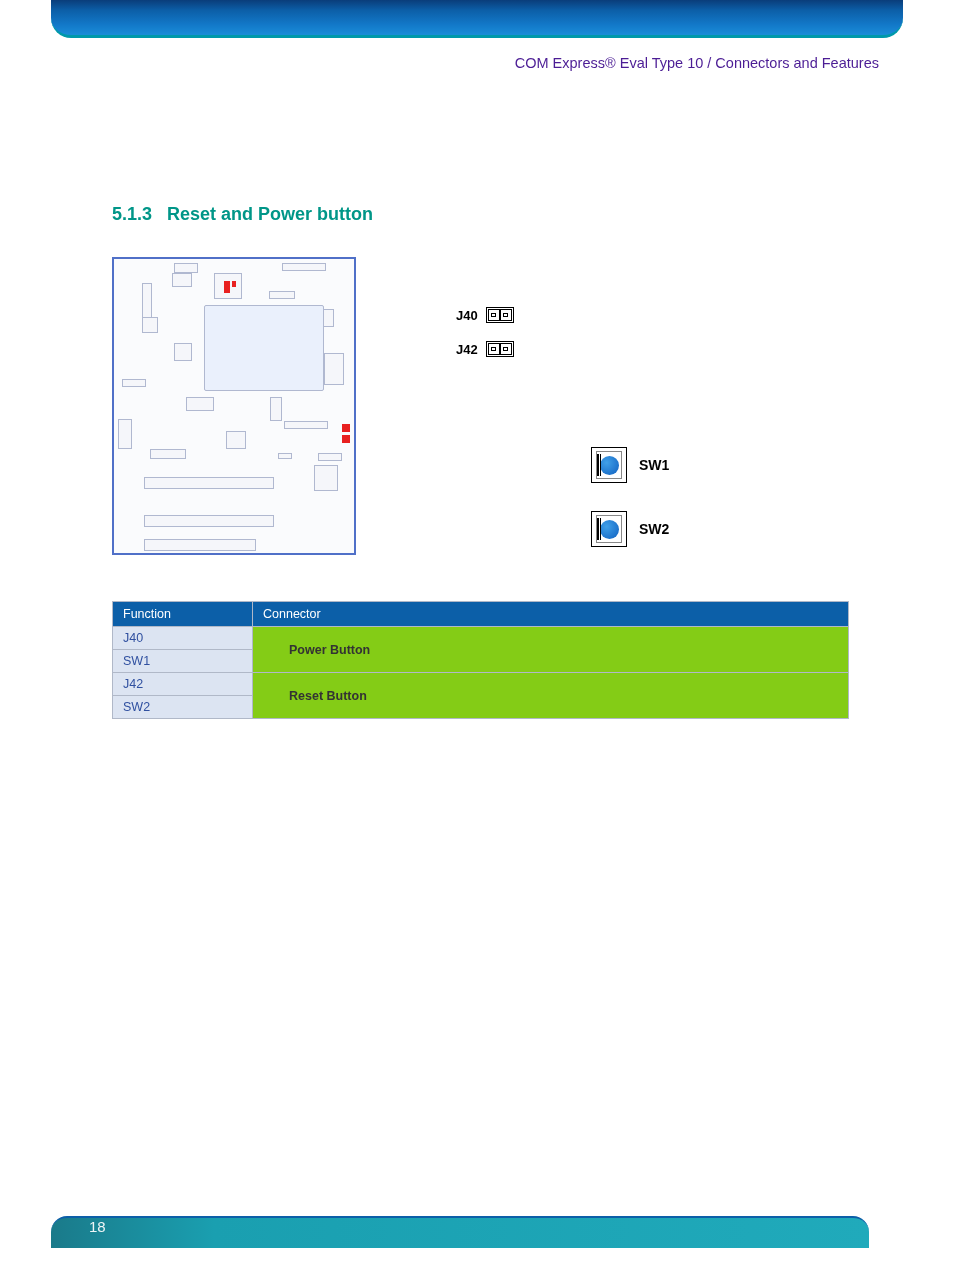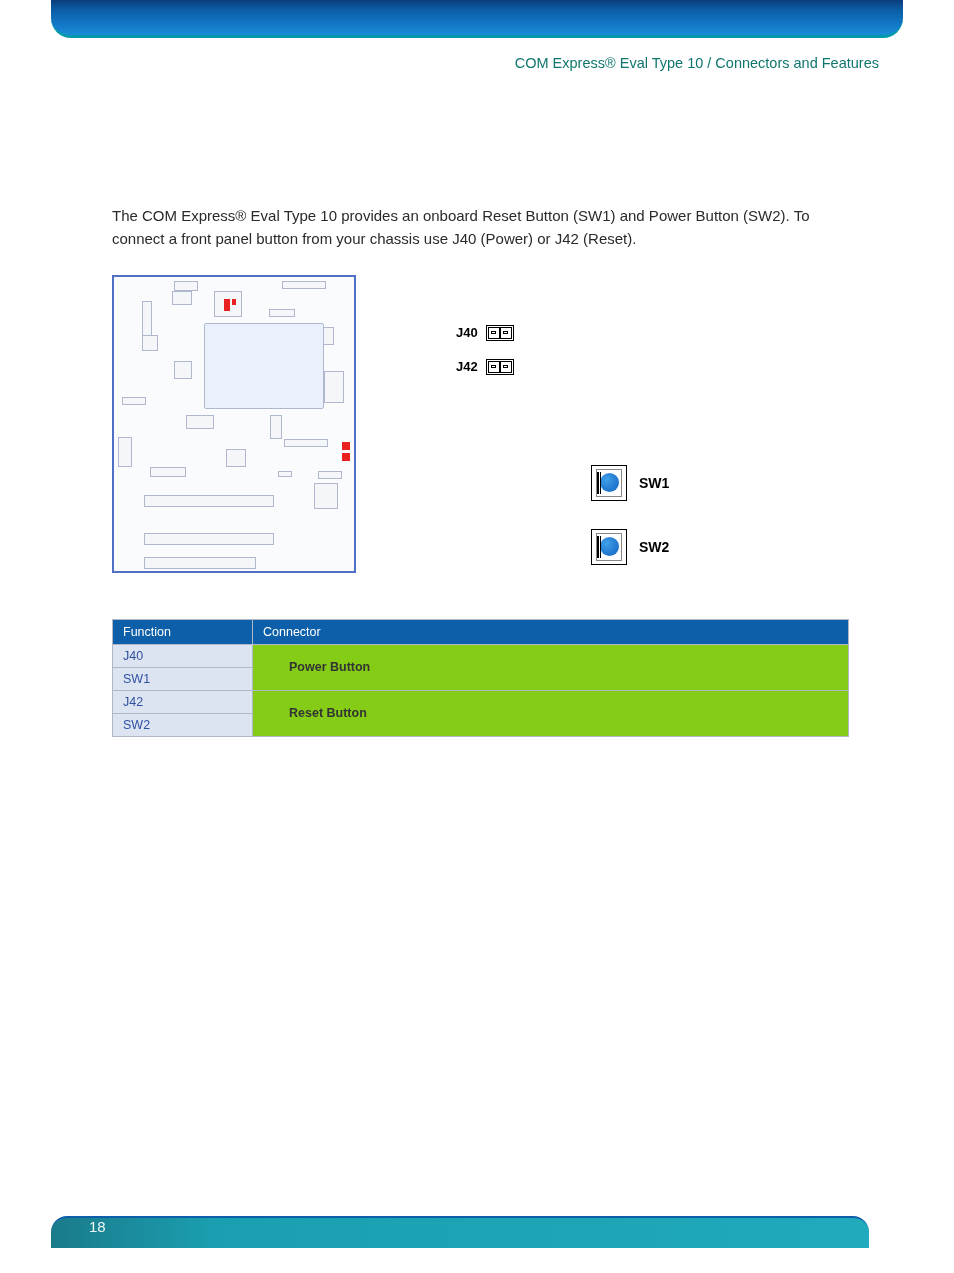--- a/index.html
+++ b/index.html
@@ -21,21 +21,21 @@
       border-radius: 0 0 20px 20px;
       margin-left: 51px;
       position: relative;
       border-bottom: 3px solid #0099aa;
     }
     .header-text {
       position: absolute;
       top: 55px;
       right: 75px;
       font-size: 14.5px;
-      color: #0f766e;
+      color: #4c1d95;
     }
     .content {
       padding: 166px 105px 0 112px;
     }
     h2 {
       color: #009688;
       font-size: 18px;
       font-weight: 700;
       margin-bottom: 32px;
     }
@@ -193,21 +193,23 @@
       margin-top: 90px;
     }
   </style>
 </head>
 <body>
 
 <div class="top-banner"></div>
 <div class="header-text">COM Express® Eval Type 10 / Connectors and Features</div>
 
 <div class="content">
-  <p class="body-text">The COM Express® Eval Type 10 provides an onboard Reset Button (SW1) and Power Button (SW2). To connect a front panel button from your chassis use J40 (Power) or J42 (Reset).</p>
+  <h2>
+    <span>5.1.3</span>&nbsp;&nbsp;&nbsp;<span>Reset and Power button</span>
+  </h2>
 
   <div class="diagram-row">
     <div class="board-diagram">
 
       <div class="board-component" style="top:4px;left:60px;width:24px;height:10px"></div>
       <div class="board-component" style="top:4px;left:168px;width:44px;height:8px"></div>
       <div class="board-component" style="top:24px;left:28px;width:10px;height:48px"></div>
       <div class="board-component" style="top:58px;left:28px;width:16px;height:16px"></div>
       <div class="board-component" style="top:14px;left:58px;width:20px;height:14px"></div>
       <div class="board-component" style="top:14px;left:100px;width:28px;height:26px"></div>

